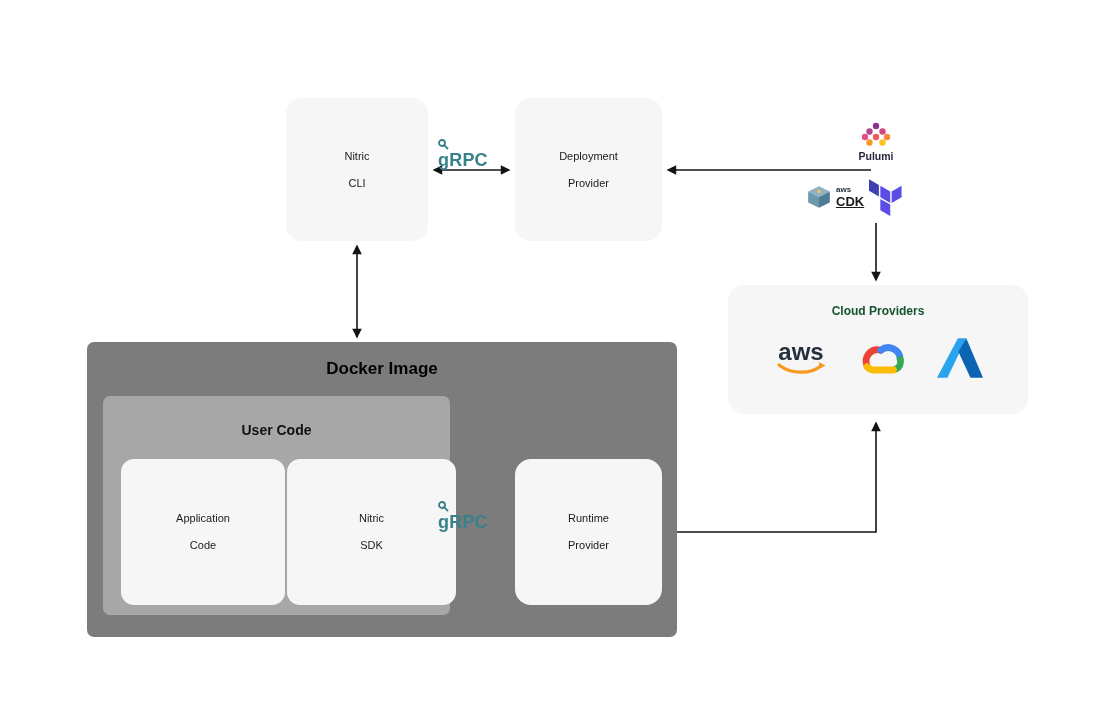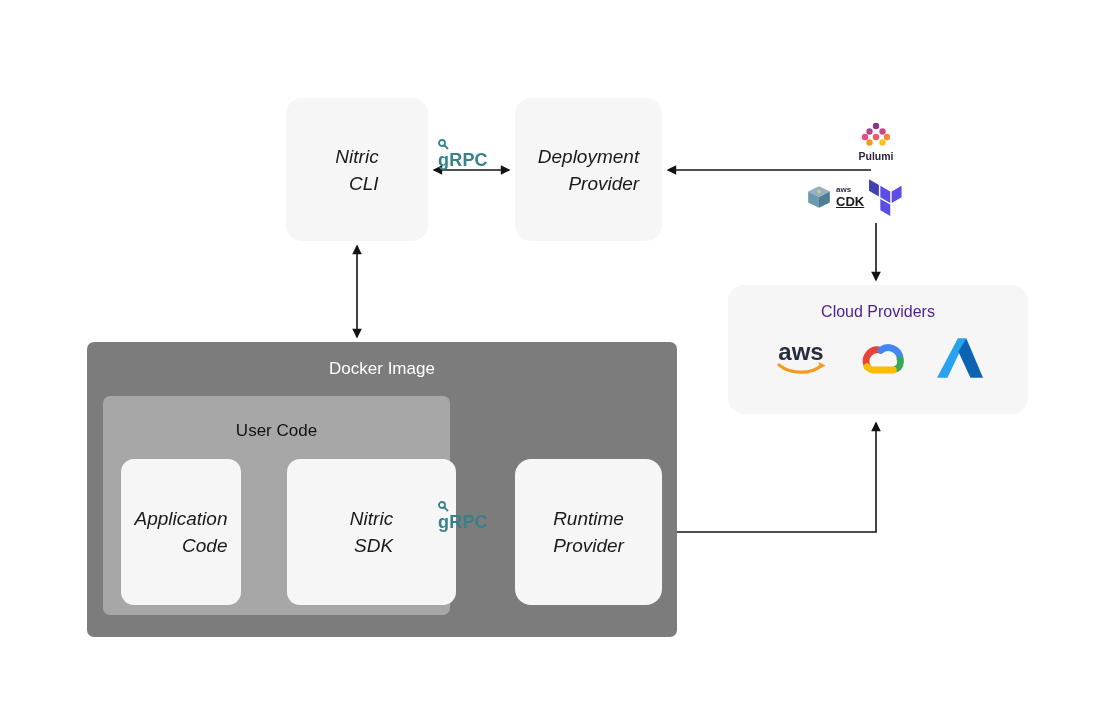--- a/index.html
+++ b/index.html
@@ -9,55 +9,54 @@
     font-family:"Liberation Sans", sans-serif; overflow:hidden;
     color:#17181c;
   }
   .edges { position:absolute; left:0; top:0; pointer-events:none; }
 
   .node {
     position:absolute; background:#f6f6f6; border-radius:16px;
     display:flex; align-items:center; justify-content:center;
   }
   .node .lbl {
-    width:min-content; text-align:right;
-    font-size:19px; line-height:27px; font-weight:500; color:#191a1e;
+    width:min-content; text-align:center;
+    font-size:11px; line-height:27px; font-weight:500; color:#191a1e;
     white-space:normal;
-    font-style:italic;
   }
 
   .node-cli      { left:286px; top:98px;  width:142px; height:143px; }
   .node-deploy   { left:515px; top:98px;  width:147px; height:143px; }
   .node-runtime  { left:515px; top:459px; width:147px; height:146px; }
 
   .docker {
     position:absolute; left:87px; top:342px; width:590px; height:295px;
     background:#7c7c7c; border-radius:7px;
   }
   .docker-title {
     position:absolute; left:0; top:13px; width:100%;
-    text-align:center; font-size:17px; font-weight:400; color:#ffffff; line-height:27px;
+    text-align:center; font-size:17px; font-weight:700; color:#000000; line-height:27px;
   }
   .usercode {
     position:absolute; left:16px; top:54px; width:347px; height:219px;
     background:#a7a7a7; border-radius:7px;
   }
   .usercode-title {
     position:absolute; left:0; top:21px; width:100%;
-    text-align:center; font-size:17px; font-weight:400; color:#101114; line-height:27px;
-  }
-  .node-appcode { left:18px;  top:63px; width:120px; height:146px; border-radius:13px; }
+    text-align:center; font-size:14px; font-weight:700; color:#101114; line-height:27px;
+  }
+  .node-appcode { left:18px;  top:63px; width:164px; height:146px; border-radius:13px; }
   .node-sdk     { left:184px; top:63px; width:169px; height:146px; border-radius:13px; }
 
   .cloudbox {
     position:absolute; left:728px; top:285px; width:300px; height:129px;
     background:#f6f6f6; border-radius:16px;
     display:flex; flex-direction:column; align-items:center; padding-top:13px; box-sizing:border-box;
   }
-  .cloud-title { font-size:16px; font-weight:400; color:#4c1d95; line-height:27px; }
+  .cloud-title { font-size:12px; font-weight:700; color:#14532d; line-height:27px; }
   .cloud-logos { display:flex; align-items:center; justify-content:center; gap:30px; margin-top:10px; height:46px; }
 
   .grpc {
     position:absolute; display:flex; align-items:flex-start;
     color:#37818a; font-size:18px; font-weight:600; letter-spacing:0.2px;flex-direction:column;
   }
   .grpc svg { margin-top:1px; margin-right:2px; }
   .grpc-top    { left:438px; top:138px; }
   .grpc-bottom { left:438px; top:500px; }
 

